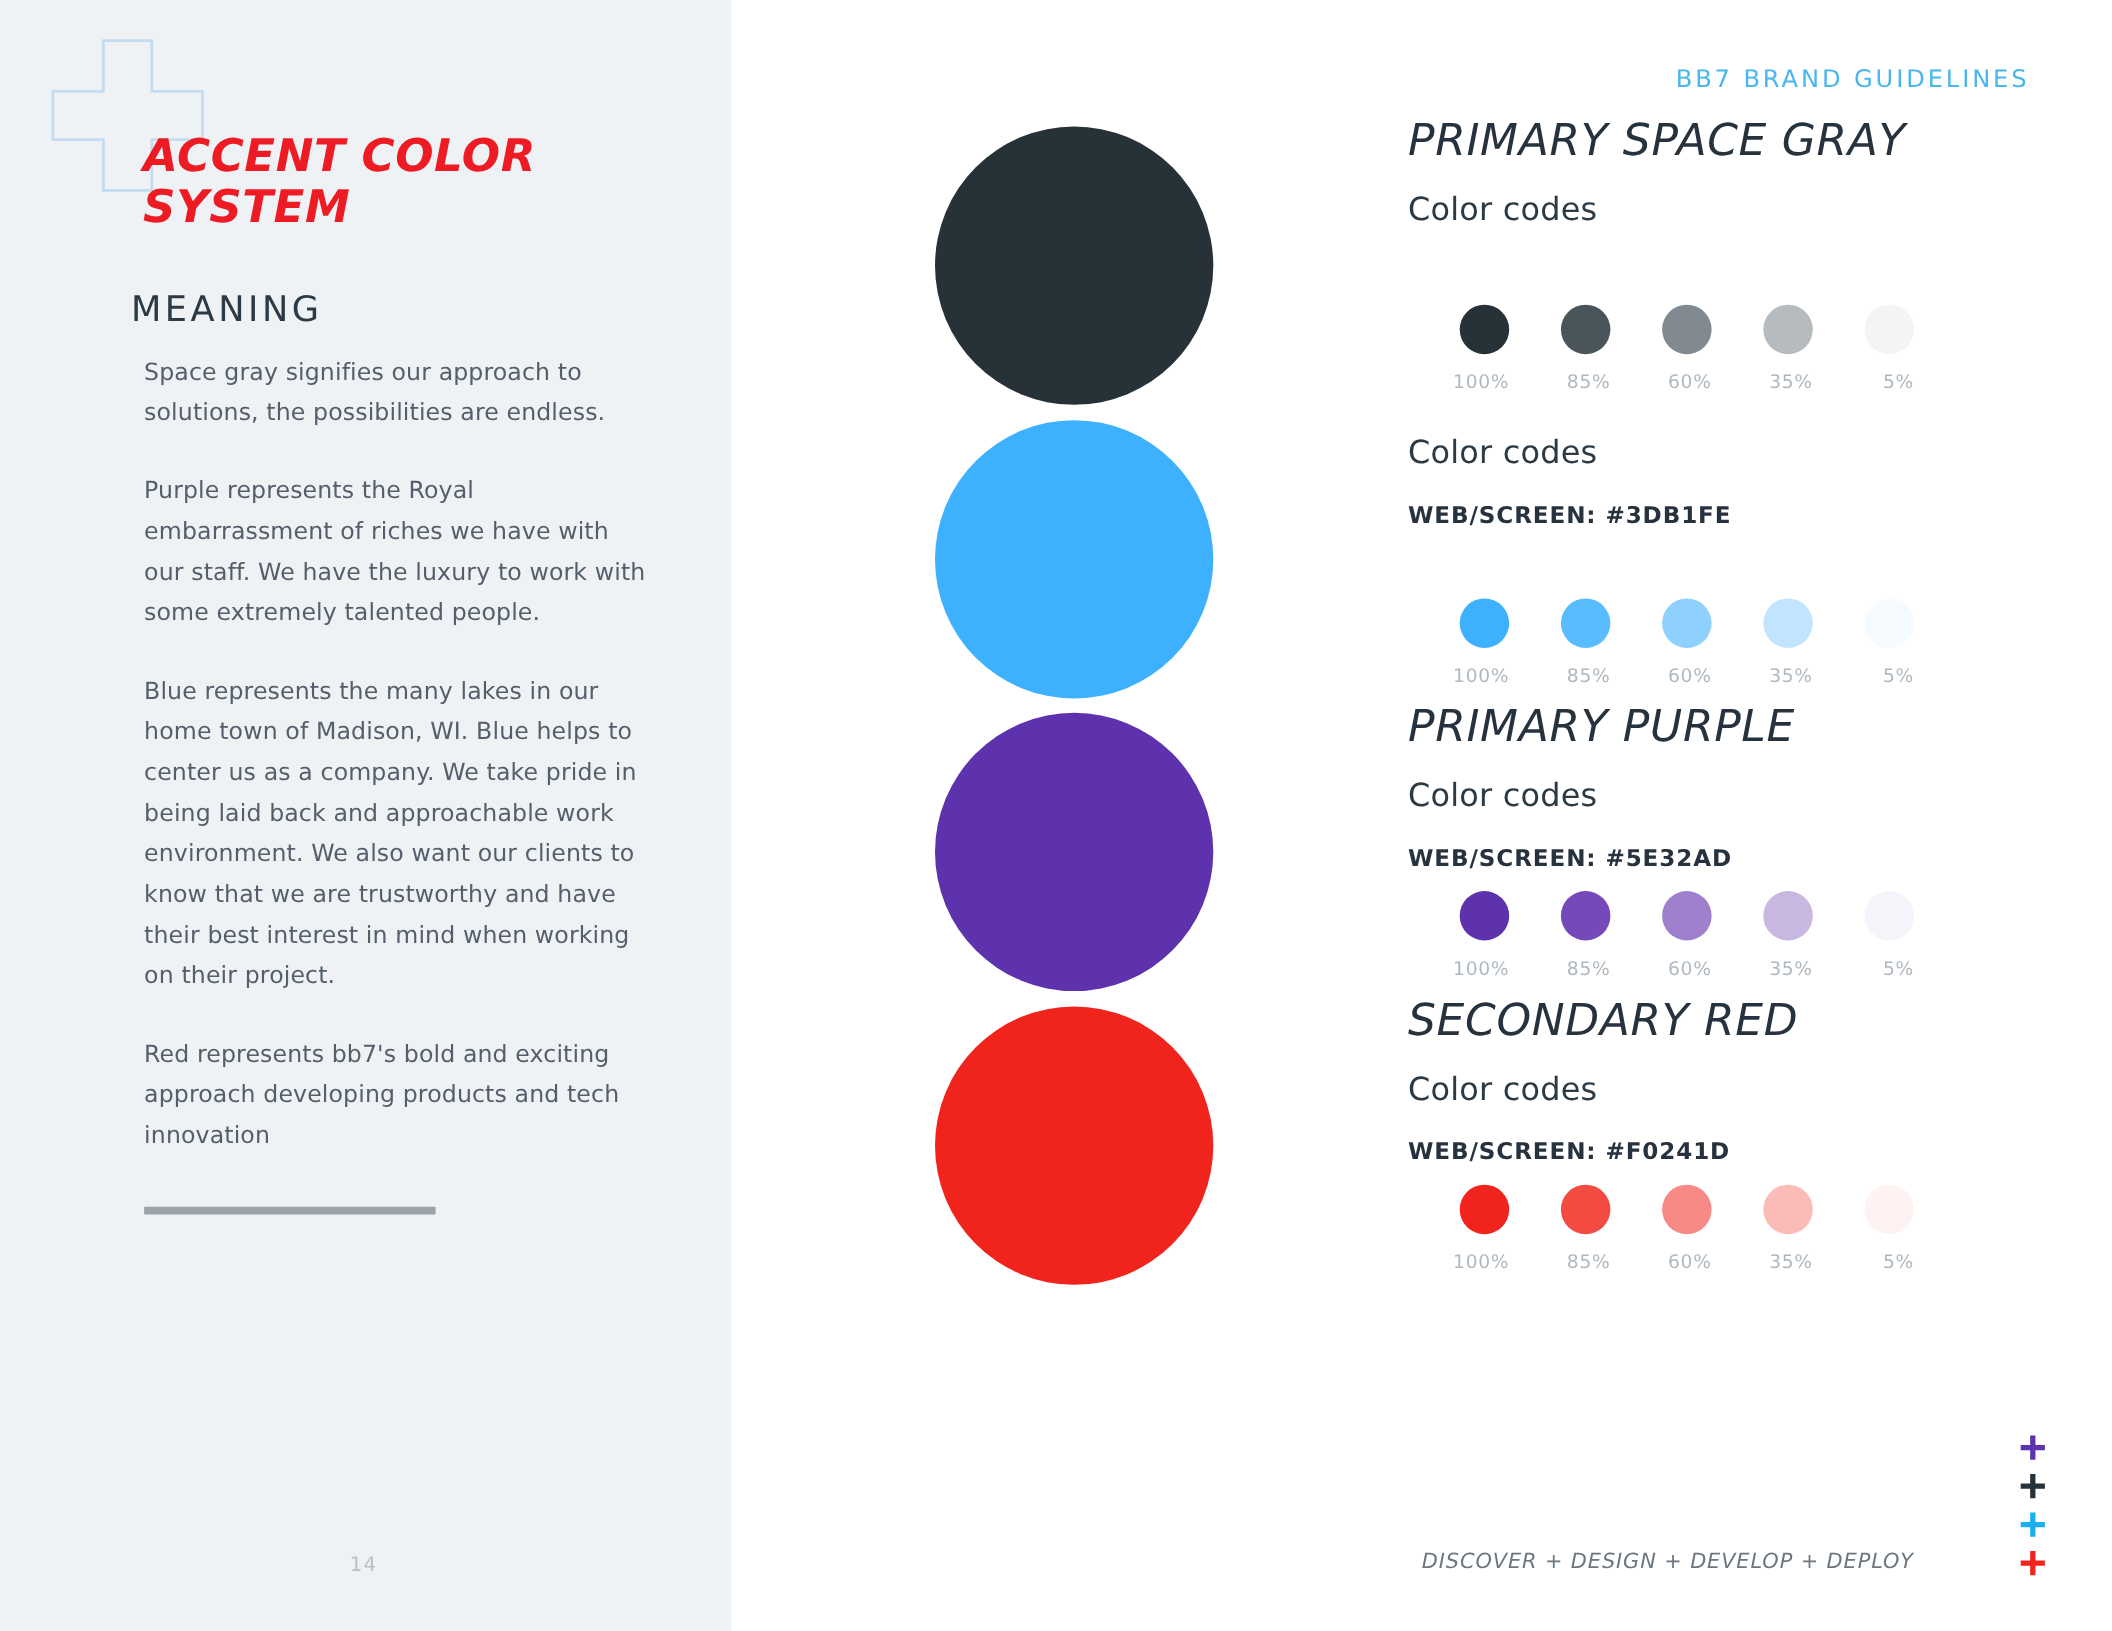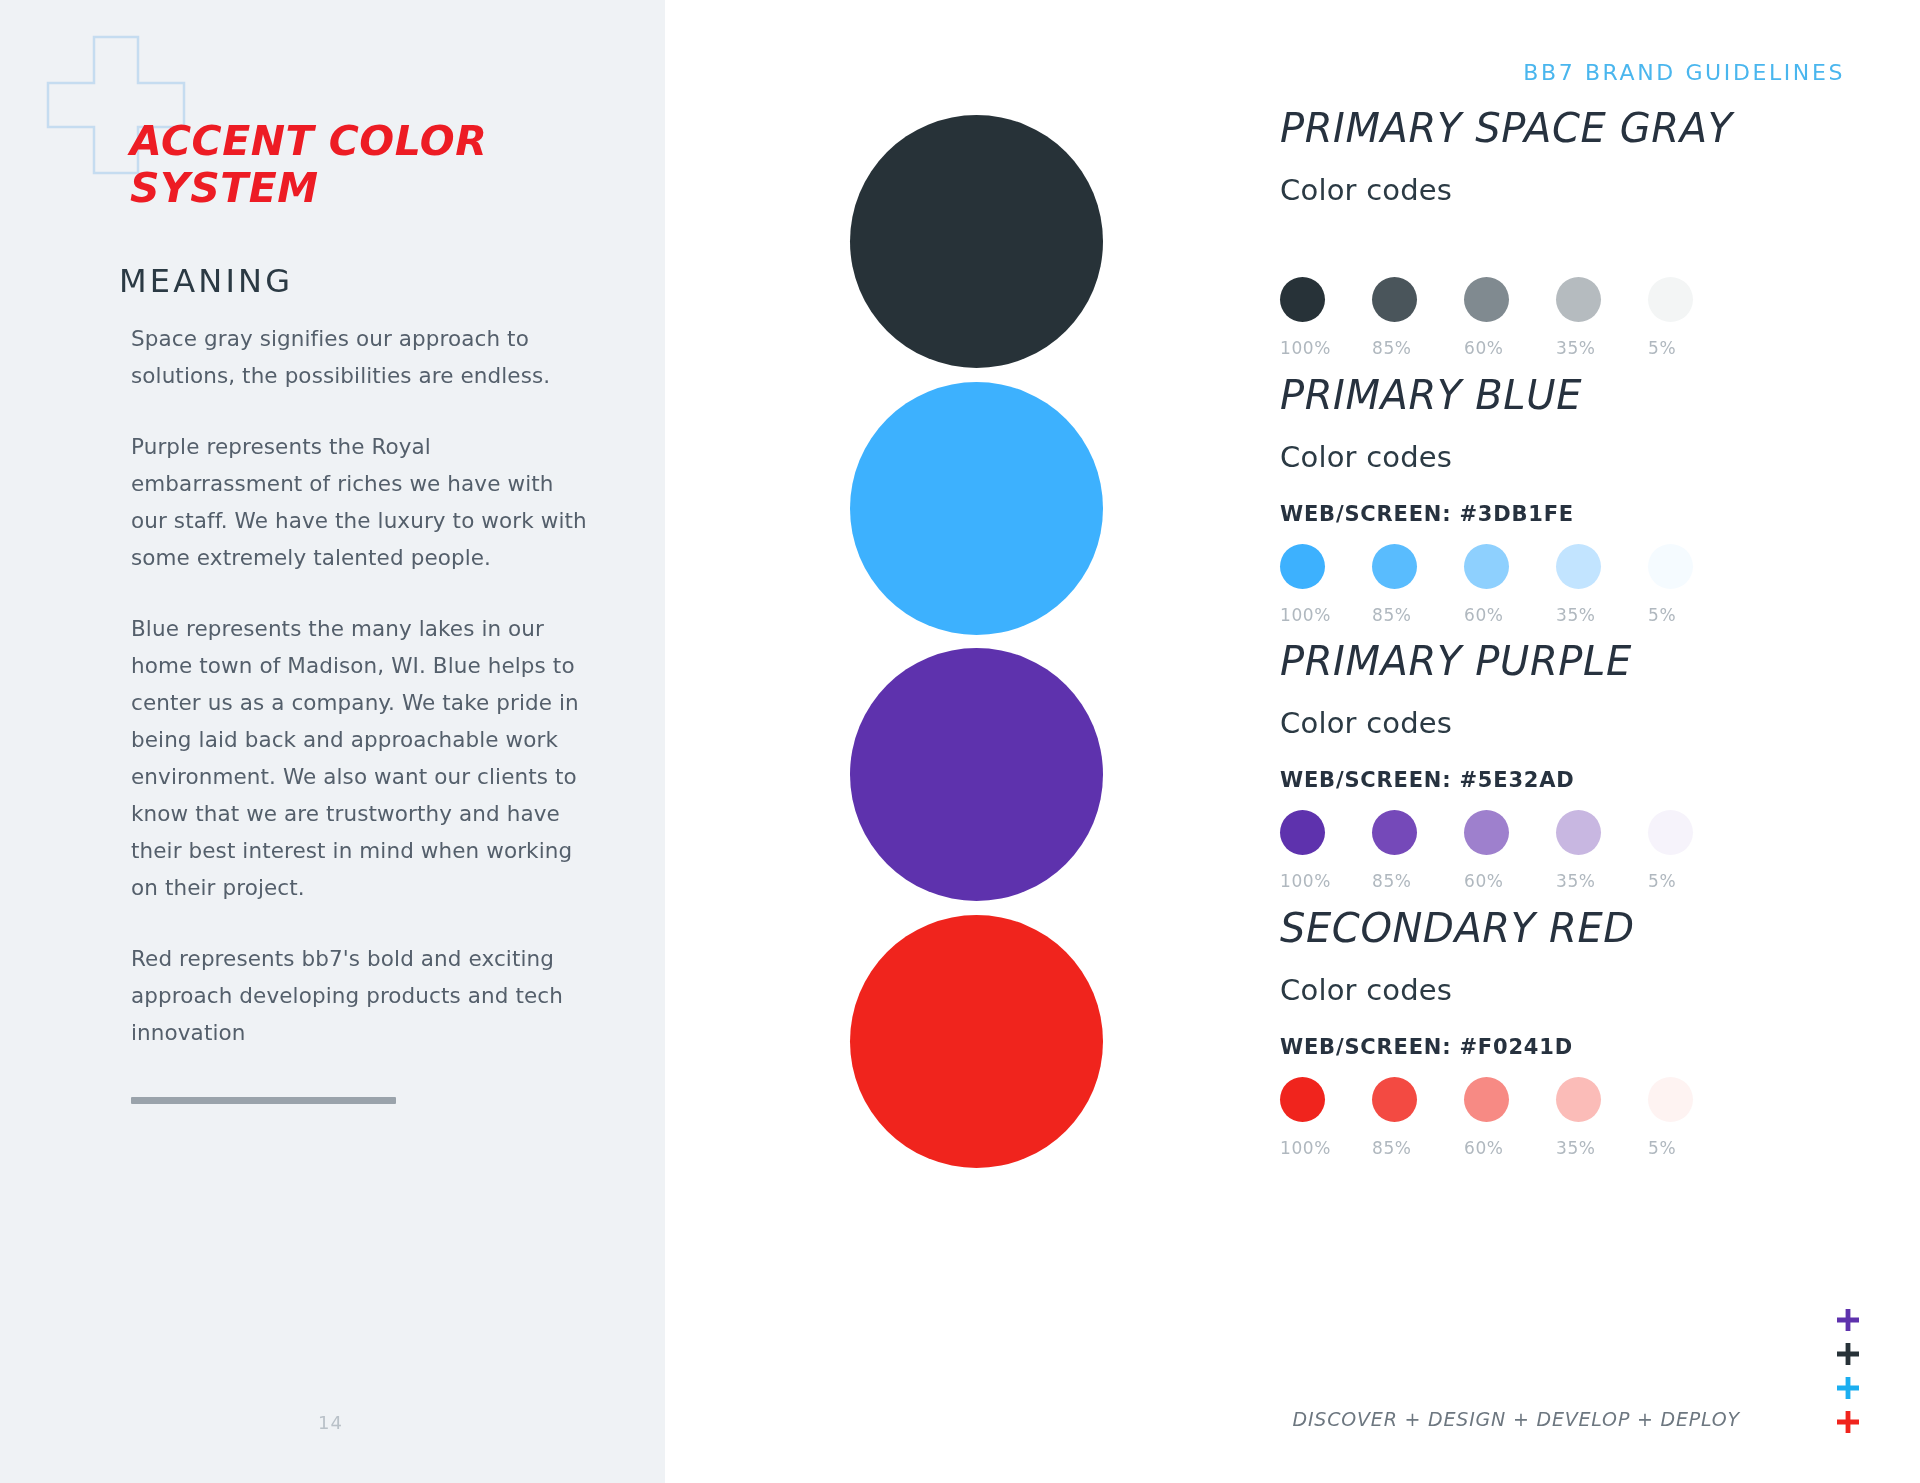--- a/index.html
+++ b/index.html
@@ -166,21 +166,21 @@
     position: absolute;
     left: 615px;
     top: 172px;
     display: flex;
     gap: 0;
   }
   .swatch {
     width: 92px;
     display: flex;
     flex-direction: column;
-    align-items: flex-start;
+    align-items: flex-end;
   }
   .swatch-dot {
     width: 45px;
     height: 45px;
     border-radius: 50%;
   }
   .swatch-pct {
     margin-top: 16px;
     font-family: "DejaVu Sans", sans-serif;
     font-size: 17px;
@@ -272,21 +272,20 @@
             </div>
             <div class="swatch">
               <div class="swatch-dot" style="background: rgb(243, 245, 245);"></div>
               <div class="swatch-pct">5%</div>
             </div>
           </div>
         </div>
         <div class="color-block" style="top: 372px;">
           <div class="big-circle" style="background: rgb(61, 177, 254);"></div>
           <div class="block-text">
-            <div class="block-title">PRIMARY BLUE</div>
             <div class="block-subtitle">Color codes</div>
             <div class="block-code">WEB/SCREEN: #3DB1FE</div>
           </div>
           <div class="swatch-row">
             <div class="swatch">
               <div class="swatch-dot" style="background: rgb(61, 177, 254);"></div>
               <div class="swatch-pct">100%</div>
             </div>
             <div class="swatch">
               <div class="swatch-dot" style="background: rgb(89, 188, 254);"></div>

